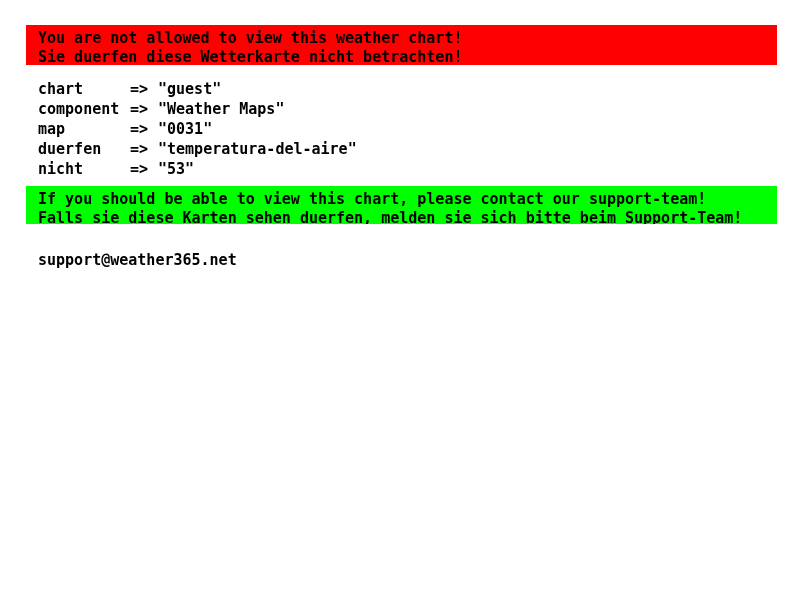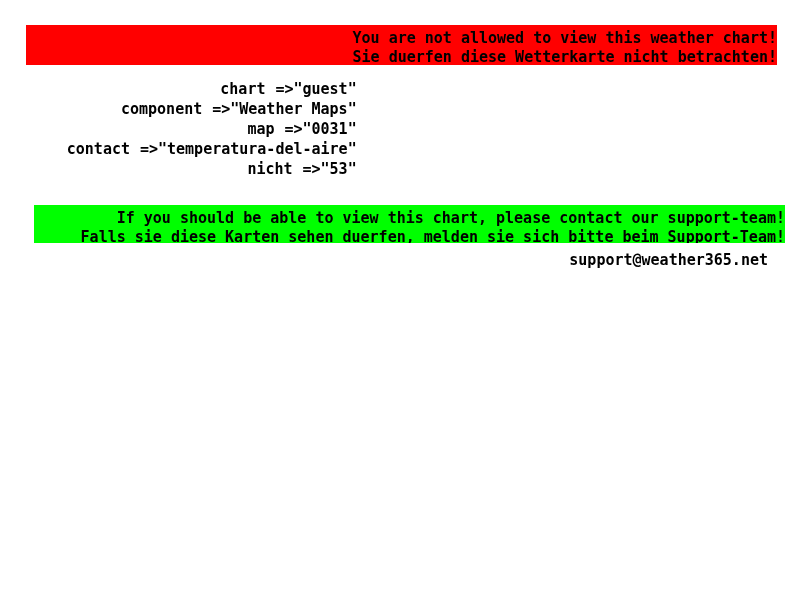--- a/index.html
+++ b/index.html
@@ -7,33 +7,32 @@
   .screen {
     position: relative;
     width: 800px;
     height: 600px;
     background: #ffffff;
     font-family: "DejaVu Sans Mono", "Liberation Mono", monospace;
     font-weight: bold;
     font-size: 15px;
     color: #000000;
     overflow: hidden;
-    text-align: right;
   }
   .banner {
     position: absolute;
     left: 26px;
     width: 751px;
     padding: 4px 0 0 12px;
     line-height: 19px;
     white-space: nowrap;
     overflow: hidden;
   }
   .banner-error { top: 25px; height: 40px; }
-  .banner-support { top: 205px; height: 38px; margin-left: 8px; }
+  .banner-support { top: 186px; height: 38px; }
   .params {
     position: absolute;
     left: 38px;
     top: 79px;
     line-height: 20px;
     white-space: nowrap;
   }
   .param-row { display: block; height: 20px; }
   .param-key { display: inline-block; width: 92px; }
   .param-arrow { display: inline-block; width: 28px; }
@@ -63,21 +62,21 @@
     <div class="param-row">
       <span class="param-key">chart</span><span class="param-arrow">=&gt;</span><span class="param-value">"guest"</span>
     </div>
     <div class="param-row">
       <span class="param-key">component</span><span class="param-arrow">=&gt;</span><span class="param-value">"Weather Maps"</span>
     </div>
     <div class="param-row">
       <span class="param-key">map</span><span class="param-arrow">=&gt;</span><span class="param-value">"0031"</span>
     </div>
     <div class="param-row">
-      <span class="param-key">contact</span><span class="param-arrow">=&gt;</span><span class="param-value">"temperatura-del-aire"</span>
+      <span class="param-key">duerfen</span><span class="param-arrow">=&gt;</span><span class="param-value">"temperatura-del-aire"</span>
     </div>
     <div class="param-row">
       <span class="param-key">nicht</span><span class="param-arrow">=&gt;</span><span class="param-value">"53"</span>
     </div>
   </div>
 
   <div class="banner banner-support" style="background: rgb(0, 255, 0);">
     <div>If you should be able to view this chart, please contact our support-team!</div>
     <div>Falls sie diese Karten sehen duerfen, melden sie sich bitte beim Support-Team!</div>
   </div>

